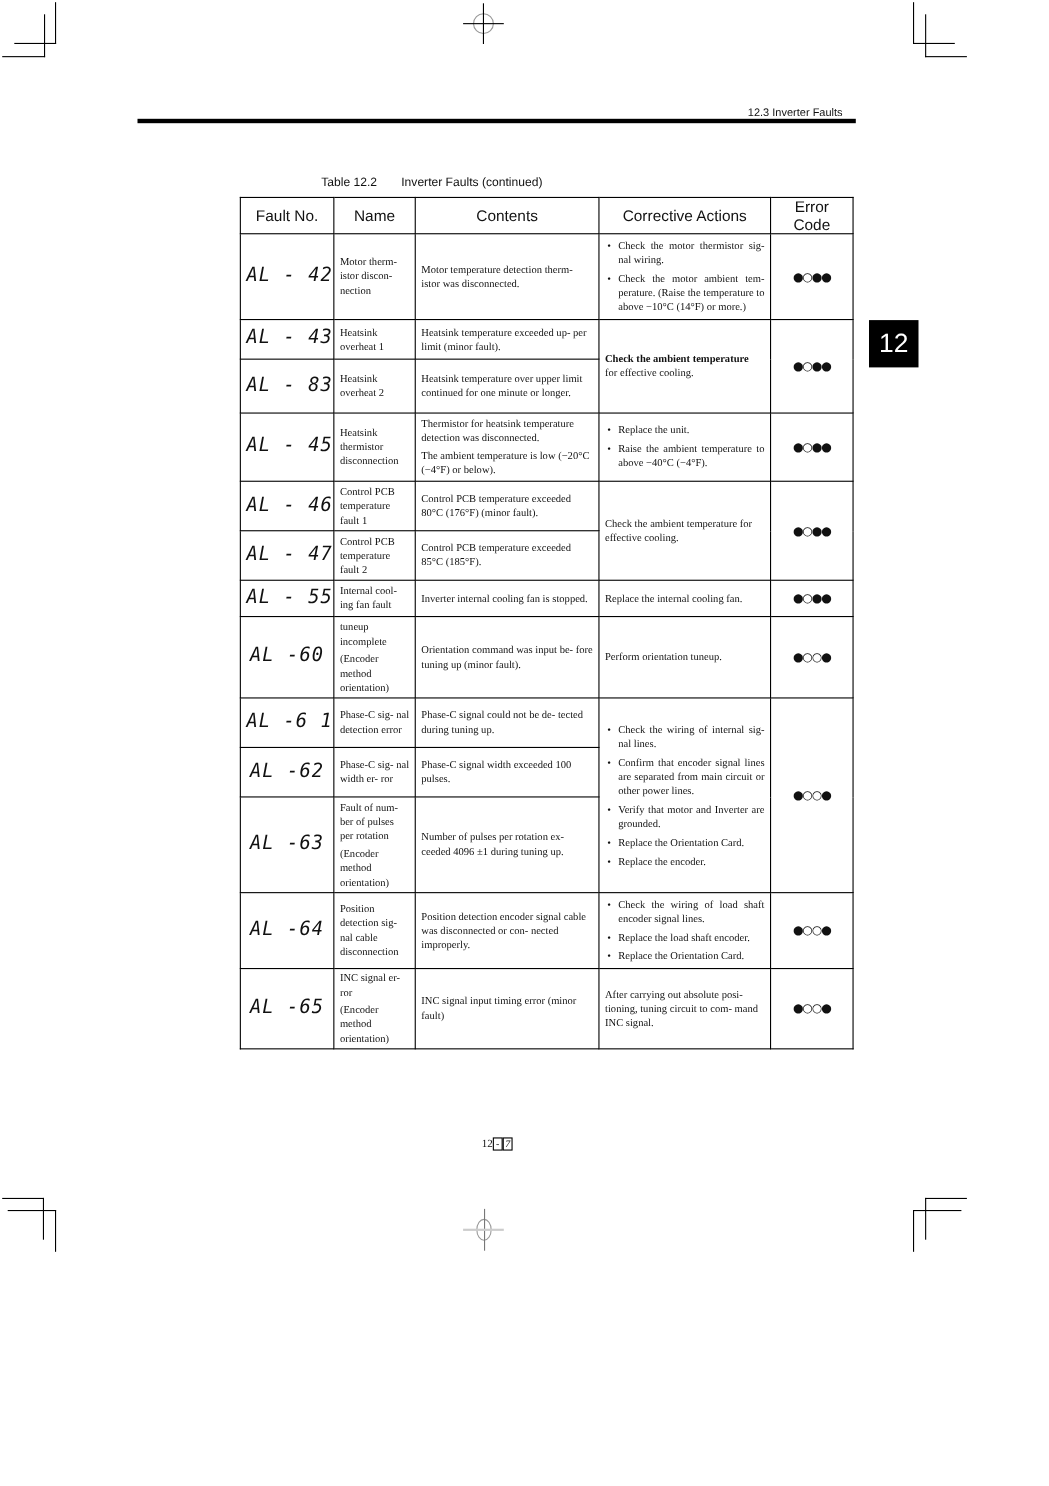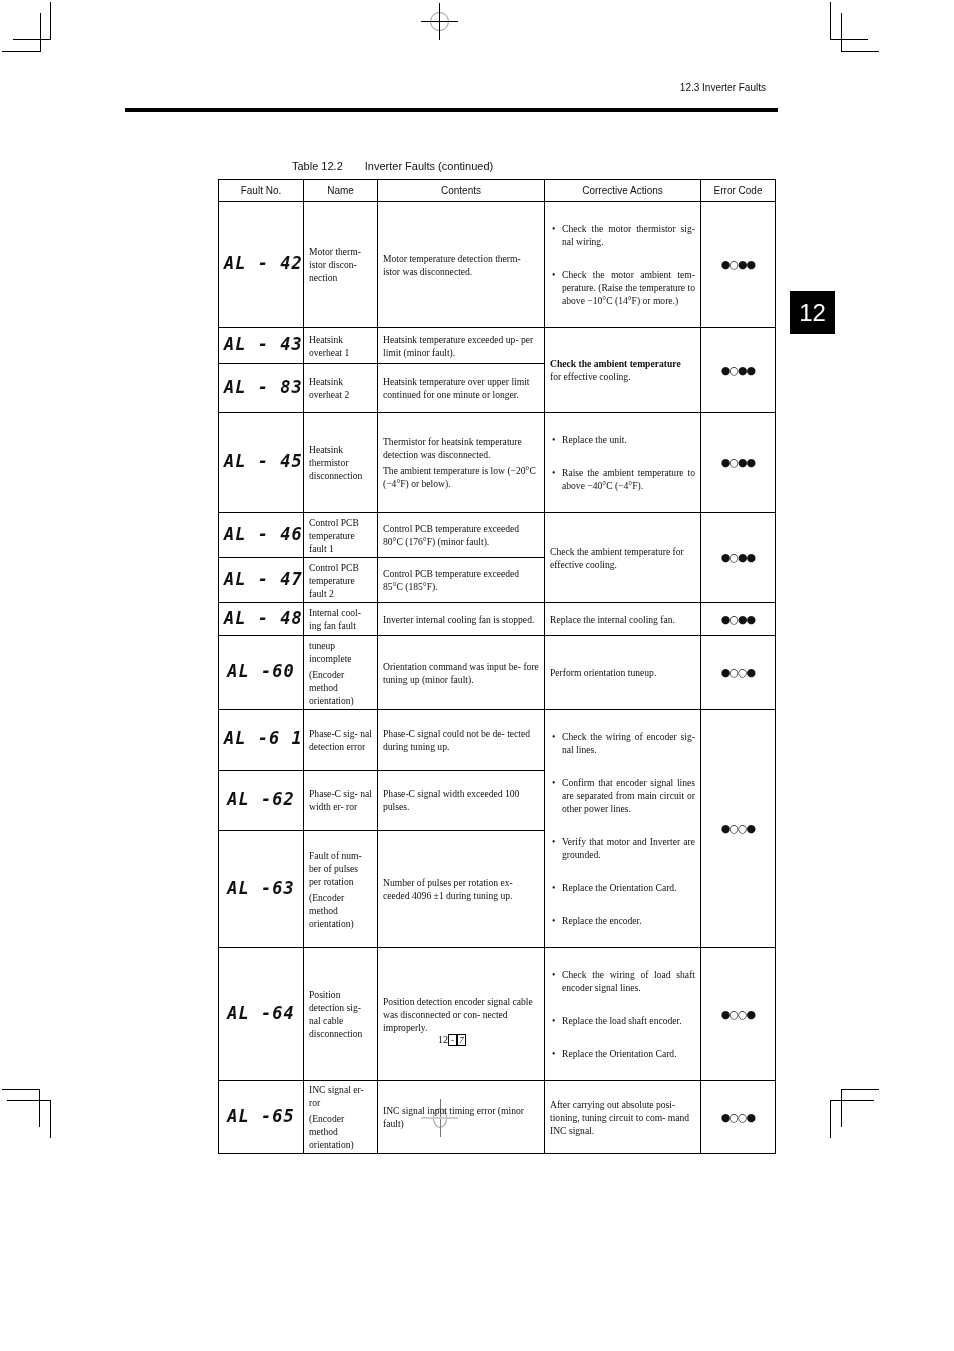--- a/index.html
+++ b/index.html
@@ -1,33 +1,33 @@
 <!DOCTYPE html>
 <html><head>
 <meta charset="utf-8">
 <style>
   html, body { margin:0; padding:0; background:#fff; }
   body { width:954px; height:1351px; position:relative; overflow:hidden; font-family:"Liberation Serif", serif; color:#111; }
   .crop { position:absolute; background:#000; }
   .reg-circle { position:absolute; border:1px solid #999; border-radius:50%; }
-  .header-text { position:absolute; left:600px; top:82px; width:166px; text-align:right; font-family:"Liberation Sans", sans-serif; font-size:10px; color:#111; }
+  .header-text { position:absolute; left:600px; top:97px; width:166px; text-align:right; font-family:"Liberation Sans", sans-serif; font-size:10px; color:#111; }
   .header-rule { position:absolute; left:125px; top:108px; width:653px; height:4px; background:#000; }
   .chapter-tab { position:absolute; left:790px; top:291px; width:45px; height:43px; background:#000; color:#fff; font-family:"Liberation Sans", sans-serif; font-size:24px; display:flex; align-items:center; justify-content:center; }
   .caption { position:absolute; left:292px; top:160px; font-family:"Liberation Sans", sans-serif; font-size:11px; color:#111; }
   .caption .gap { display:inline-block; width:22px; }
   table.faults { position:absolute; left:218px; top:179px; width:557px; border-collapse:collapse; table-layout:fixed; }
   table.faults th, table.faults td { border:1px solid #000; padding:0 5px; vertical-align:middle; }
-  table.faults th { font-family:"Liberation Sans", sans-serif; font-weight:normal; font-size:10px; height:21px; text-align:center; }
+  table.faults th { font-family:"Liberation Sans", sans-serif; font-weight:normal; font-size:14px; height:21px; text-align:center; }
   table.faults td { font-size:9.6px; line-height:13px; }
   td.code { text-align:center; padding:0 4px; }
-  .seg { font-family:"DejaVu Sans Mono", monospace; font-weight:bold; font-style:italic; font-size:17px; letter-spacing:1px; white-space:pre; transform:scaleY(1.05); display:inline-block;text-align:right; }
+  .seg { font-family:"DejaVu Sans Mono", monospace; font-weight:normal; font-style:italic; font-size:17px; letter-spacing:1px; white-space:pre; transform:scaleY(1.05); display:inline-block;text-align:right; }
   td.err { text-align:center; }
   .dots { font-family:"DejaVu Sans", sans-serif; font-size:11px; letter-spacing:-1px; }
   .bul { margin:0; padding:0; list-style:none; }
-  .bul li { position:relative; padding-left:12px; margin:20px 0; text-align:justify; }
+  .bul li { position:relative; padding-left:12px; margin:4px 0; text-align:justify; }
   .bul li::before { content:"\2022"; position:absolute; left:2px; }
   .p2 { margin-top:3px; }
   .bold-line { font-weight:bold; }
   .page-num { position:absolute; left:438px; top:1034px; font-size:10px; font-family:"Liberation Serif", serif; }
   .page-num .box { display:inline-block; border:1px solid #000; width:7px; height:10px; line-height:10px; text-align:center; font-size:9px; font-style:italic; }
 </style>
 </head>
 <body>
 
 <div>
@@ -146,21 +146,21 @@
       <td rowspan="2" class="err"><span class="dots">●○●●</span></td>
     </tr>
 
     <tr style="height:45px;margin-top:12px;">
       <td class="code"><span class="seg">AL - 47</span></td>
       <td>Control PCB temperature fault 2</td>
       <td>Control PCB temperature exceeded 85°C (185°F).</td>
     </tr>
 
     <tr style="height:33px;">
-      <td class="code"><span class="seg">AL - 48</span></td>
+      <td class="code"><span class="seg">AL - 55</span></td>
       <td>Internal cool- ing fan fault</td>
       <td>Inverter internal cooling fan is stopped.</td>
       <td>Replace the internal cooling fan.</td>
       <td class="err"><span class="dots">●○●●</span></td>
     </tr>
 
     <tr style="height:74px;">
       <td class="code"><span class="seg">AL -60</span></td>
       <td>
         <div>tuneup incomplete</div>
@@ -170,21 +170,21 @@
       <td>Perform orientation tuneup.</td>
       <td class="err"><span class="dots">●○○●</span></td>
     </tr>
 
     <tr style="height:45px;">
       <td class="code"><span class="seg">AL -6 1</span></td>
       <td>Phase-C sig- nal detection error</td>
       <td>Phase-C signal could not be de- tected during tuning up.</td>
       <td rowspan="3">
         <ul class="bul">
-          <li>Check the wiring of encoder sig- nal lines.</li>
+          <li>Check the wiring of internal sig- nal lines.</li>
           <li>Confirm that encoder signal lines are separated from main circuit or other power lines.</li>
           <li>Verify that motor and Inverter are grounded.</li>
           <li>Replace the Orientation Card.</li>
           <li>Replace the encoder.</li>
         </ul>
       </td>
       <td rowspan="3" class="err"><span class="dots">●○○●</span></td>
     </tr>
 
     <tr style="height:45px;">

